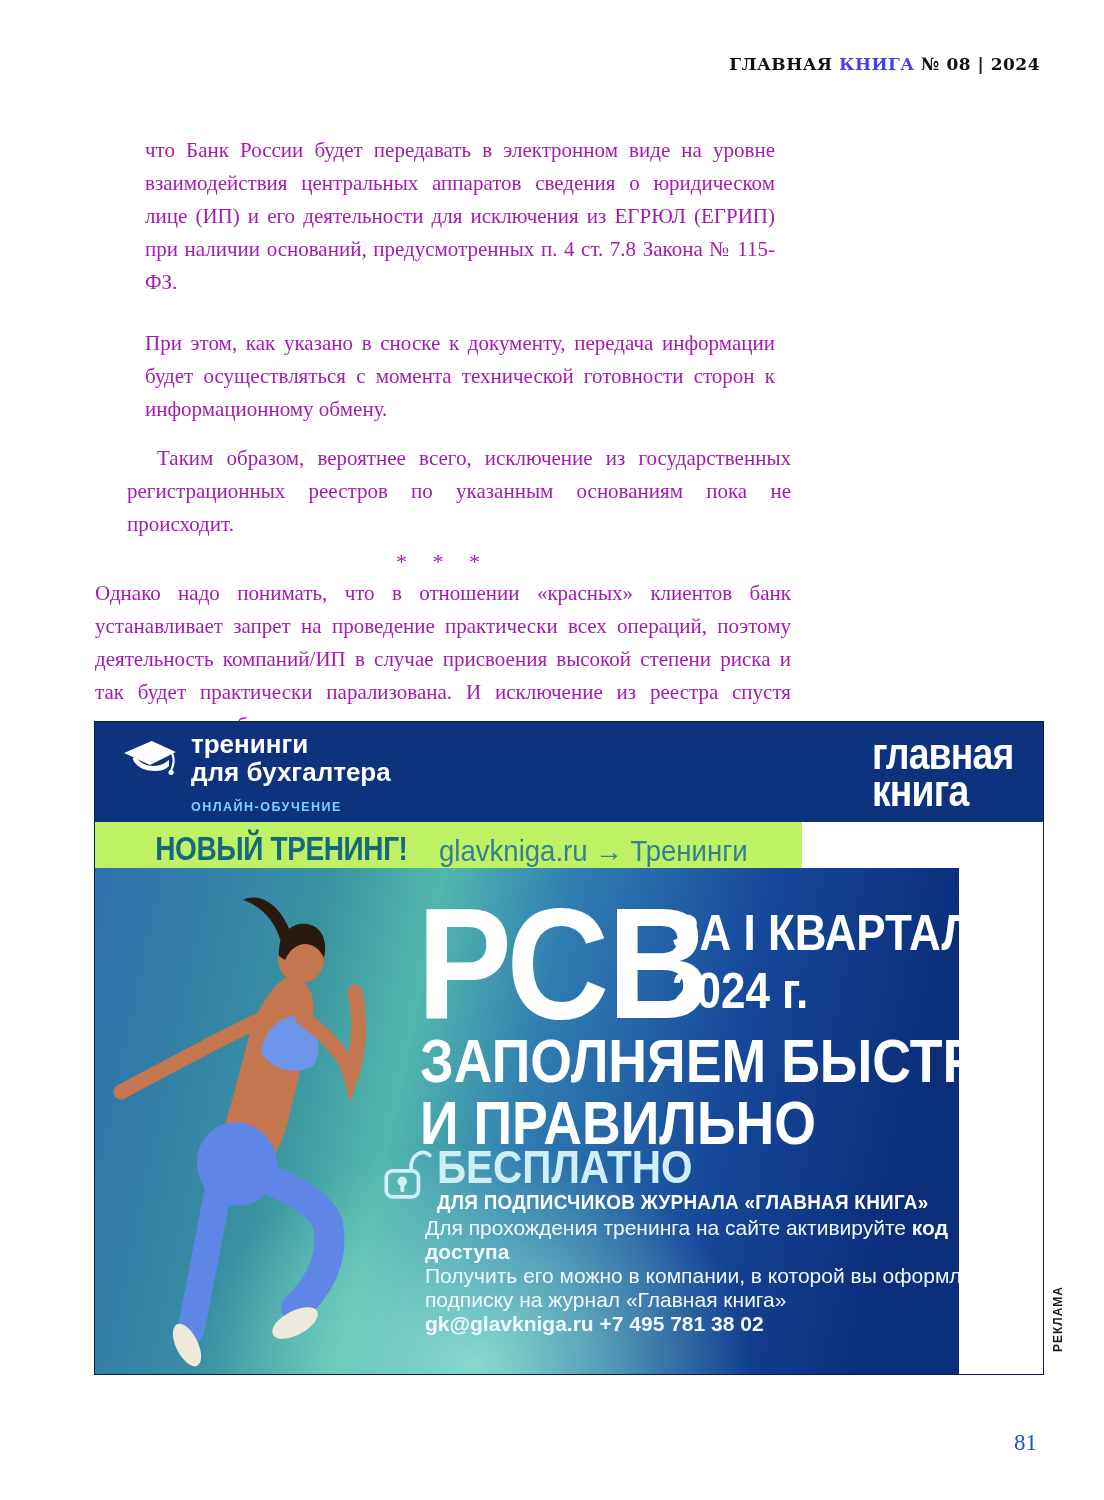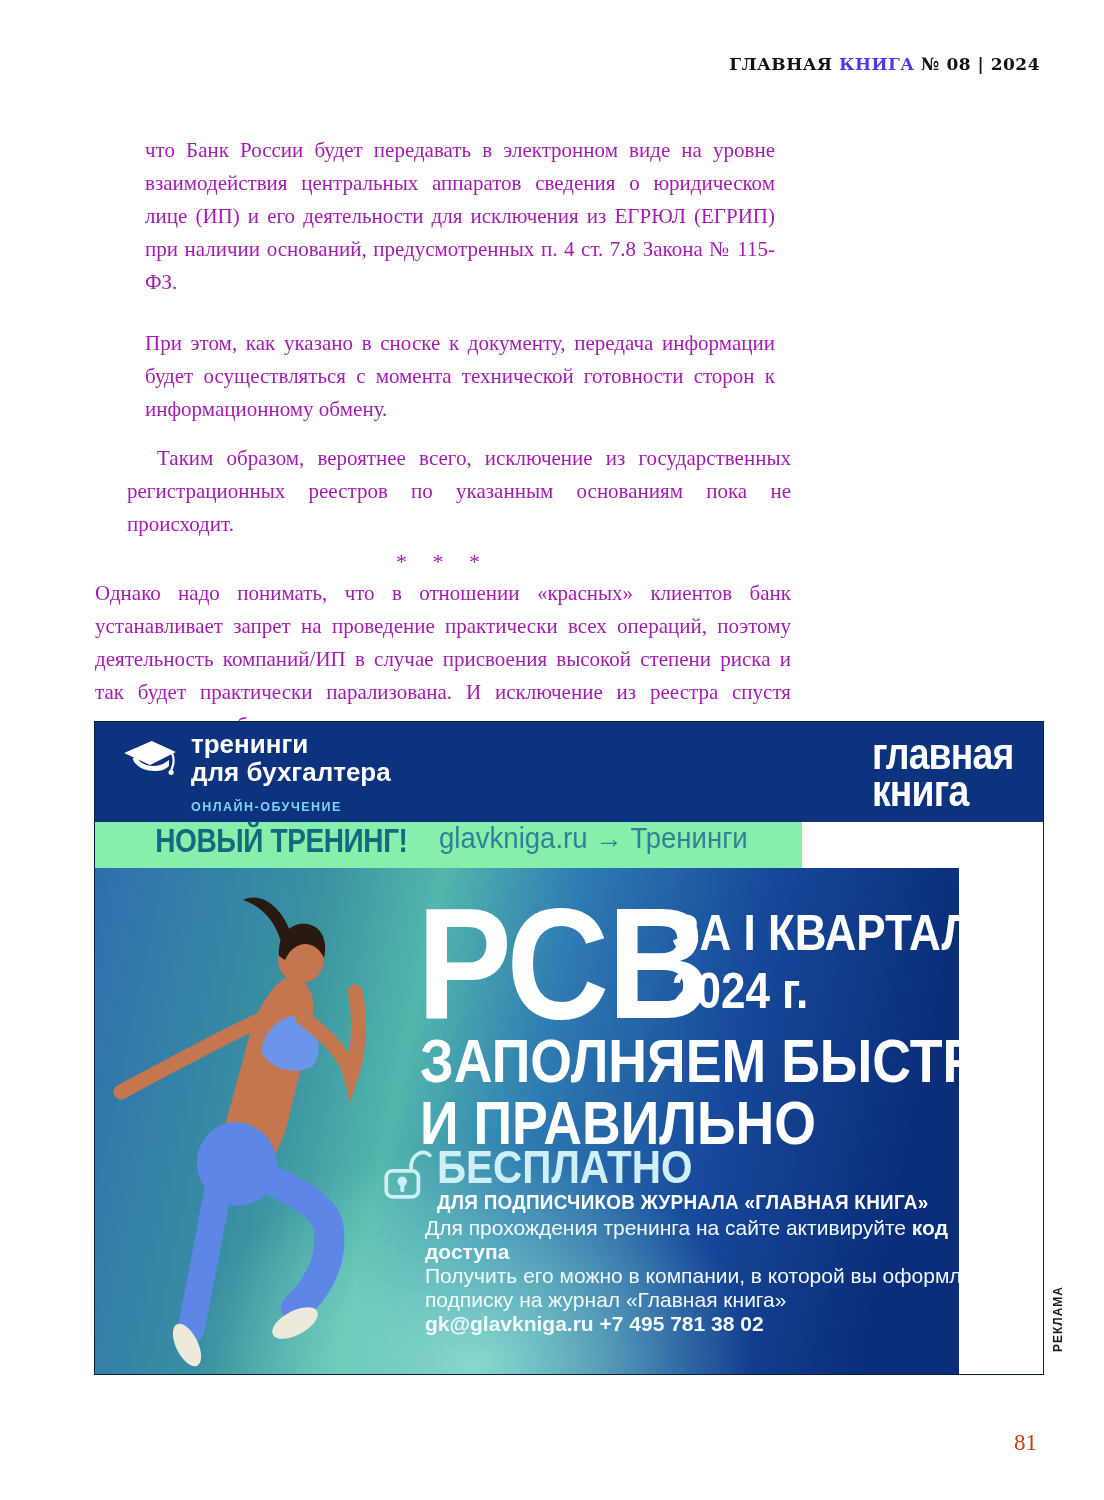--- a/index.html
+++ b/index.html
@@ -47,21 +47,21 @@
   .brand svg { width:58px; height:50px; margin-top:4px; }
   .brand-lines { color:#fff; font-weight:bold; font-size:26px; line-height:28px; }
   .brand-sub { color:#7dd3fc; font-weight:bold; font-size:12.5px; letter-spacing:1.5px; margin-top:14px; }
   .gk-logo {
     color:#fff; font-weight:800; font-size:44px; line-height:37px;
     letter-spacing:-1px; transform:scaleX(.85); transform-origin:right center;
     text-align:left;
   }
   .strip {
     position:absolute; left:0; top:100px; width:707px; height:46px;
-    background:#86efac; display:flex; align-items:flex-start; justify-content:center;
+    background:#bef264; display:flex; align-items:flex-end; justify-content:center;
     white-space:nowrap;
   }
   .strip .badge {
     color:#15687d; font-weight:800; font-size:33px;
     transform:scaleX(.85); letter-spacing:-.5px;
   }
   .strip .url {
     color:#357f94; font-size:29px; font-weight:400; margin-left:10px;
     transform:scaleX(.95); transform-origin:left center;
   }
@@ -101,21 +101,21 @@
   .details .block-bold { display:block; }
 
   .ad-side-label {
     position:absolute; left:1051px; top:1286px;
     writing-mode:vertical-rl; transform:rotate(180deg);
     font-size:12px; font-weight:600; letter-spacing:1px; color:#1a1a1a;
   }
 
   .page-number {
     position:absolute; left:1014px; top:1430px;
-    font-family:"Liberation Serif", serif; font-size:23px; color:#c2410c;
+    font-family:"Liberation Serif", serif; font-size:23px; color:#1d4ed8;
   }
 </style>
 </head>
 <body>
 
 <div class="page">
 
   <div class="mag-header">
     <span>ГЛАВНАЯ </span><span class="accent">КНИГА</span><span> № 08 | 2024</span>
   </div>

